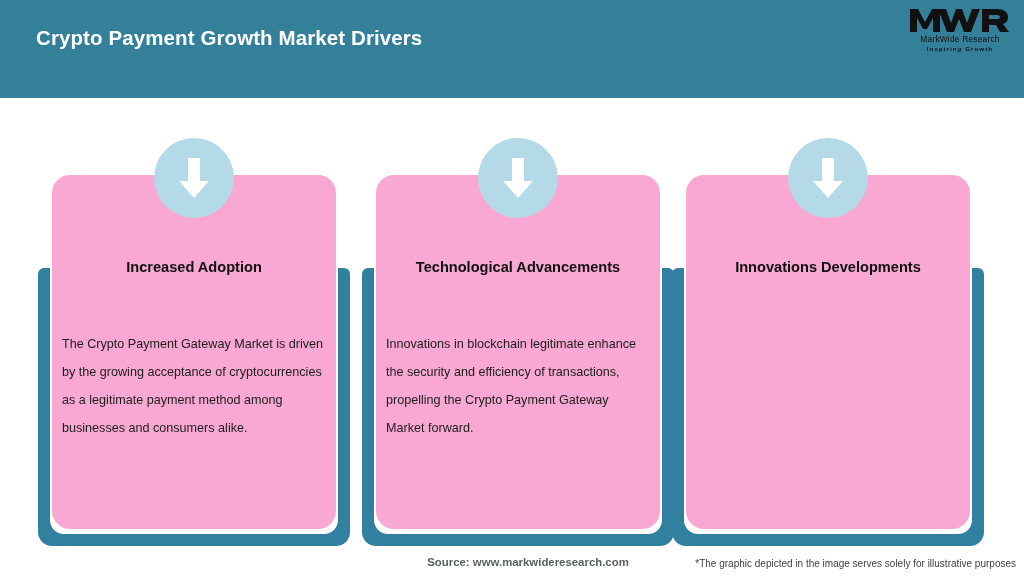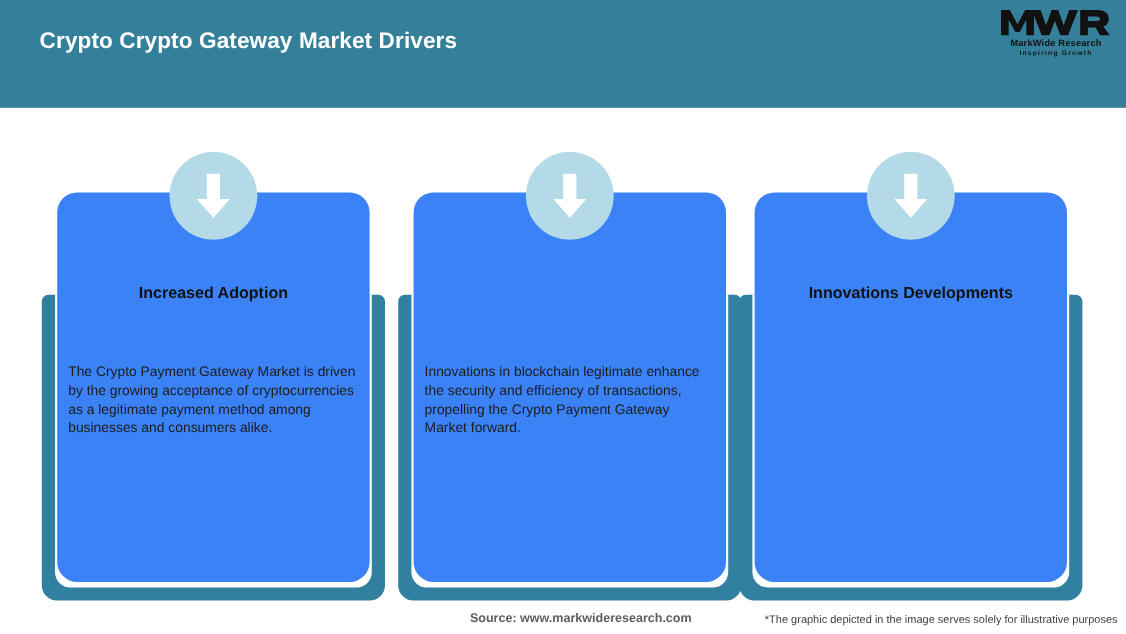--- a/index.html
+++ b/index.html
@@ -45,21 +45,21 @@
     text-align: center;
   }
   .logo-mark {
     display: block;
     height: 26px;
     line-height: 26px;
   }
   .logo-name {
     display: block;
     font-size: 8.4px;
-    font-weight: bold;
+    font-weight: normal;
     color: #111111;
     letter-spacing: 0.2px;
     margin-top: 1px;
     white-space: nowrap;
   }
   .logo-tag {
     display: block;
     font-size: 6.1px;
     font-weight: bold;
     color: #111111;
@@ -107,42 +107,42 @@
     border-radius: 0 0 14px 14px;
   }
 
   
   .card {
     position: absolute;
     left: 14px;
     top: 77px;
     width: 284px;
     height: 354px;
-    background: #3b82f6;
+    background: #f9a8d4;
     border-radius: 18px;
     box-sizing: border-box;
   }
   .card-title {
     position: absolute;
     left: 0;
     right: 0;
     top: 84px;
     text-align: center;
     font-size: 14.6px;
     font-weight: bold;
     color: #111111;
     white-space: nowrap;
   }
   .card-body {
     position: absolute;
     left: 10px;
     right: 10px;
     top: 155px;
     font-size: 12.6px;
-    line-height: 17px;
+    line-height: 28px;
     color: #1c1c1c;
     text-align: left;
   }
 
   
   .badge {
     position: absolute;
     top: 40px;
     left: 50%;
     transform: translateX(-50%);
@@ -175,21 +175,21 @@
     top: 558px;
     font-size: 10px;
     color: #3d4043;
     white-space: nowrap;
   }
 </style>
 </head>
 <body>
 
 <div class="header">
-  <div class="header-title">Crypto Crypto Gateway Market Drivers</div>
+  <div class="header-title">Crypto Payment Growth Market Drivers</div>
 
   <div class="logo">
     <span class="logo-mark">
       <svg width="104" height="26" viewBox="0 0 104 26" aria-hidden="true">
         <g fill="#111111">
 
           <path d="M2 25 L2 2 L10 2 L17 15 L24 2 L32 2 L32 25 L25 25 L25 11 L19 22 L15 22 L9 11 L9 25 Z"></path>
 
           <path d="M30 2 L38 2 L43 16 L48 2 L54 2 L59 16 L64 2 L72 2 L63 25 L56 25 L51 12 L46 25 L39 25 Z"></path>
 
@@ -217,20 +217,21 @@
         <path d="M11 2 L23 2 L23 25 L32 25 L17 42 L2 25 L11 25 Z" fill="#ffffff"></path>
       </svg>
     </div>
   </div>
 
   <div class="card-group g2">
     <div class="card-backing">
       <div class="card-backing-cut"></div>
     </div>
     <div class="card">
+      <div class="card-title">Technological Advancements</div>
       <div class="card-body">Innovations in blockchain legitimate enhance the security and efficiency of transactions, propelling the Crypto Payment Gateway Market forward.</div>
     </div>
     <div class="badge">
       <svg width="34" height="44" viewBox="0 0 34 44" aria-hidden="true">
         <path d="M11 2 L23 2 L23 25 L32 25 L17 42 L2 25 L11 25 Z" fill="#ffffff"></path>
       </svg>
     </div>
   </div>
 
   <div class="card-group g3">

